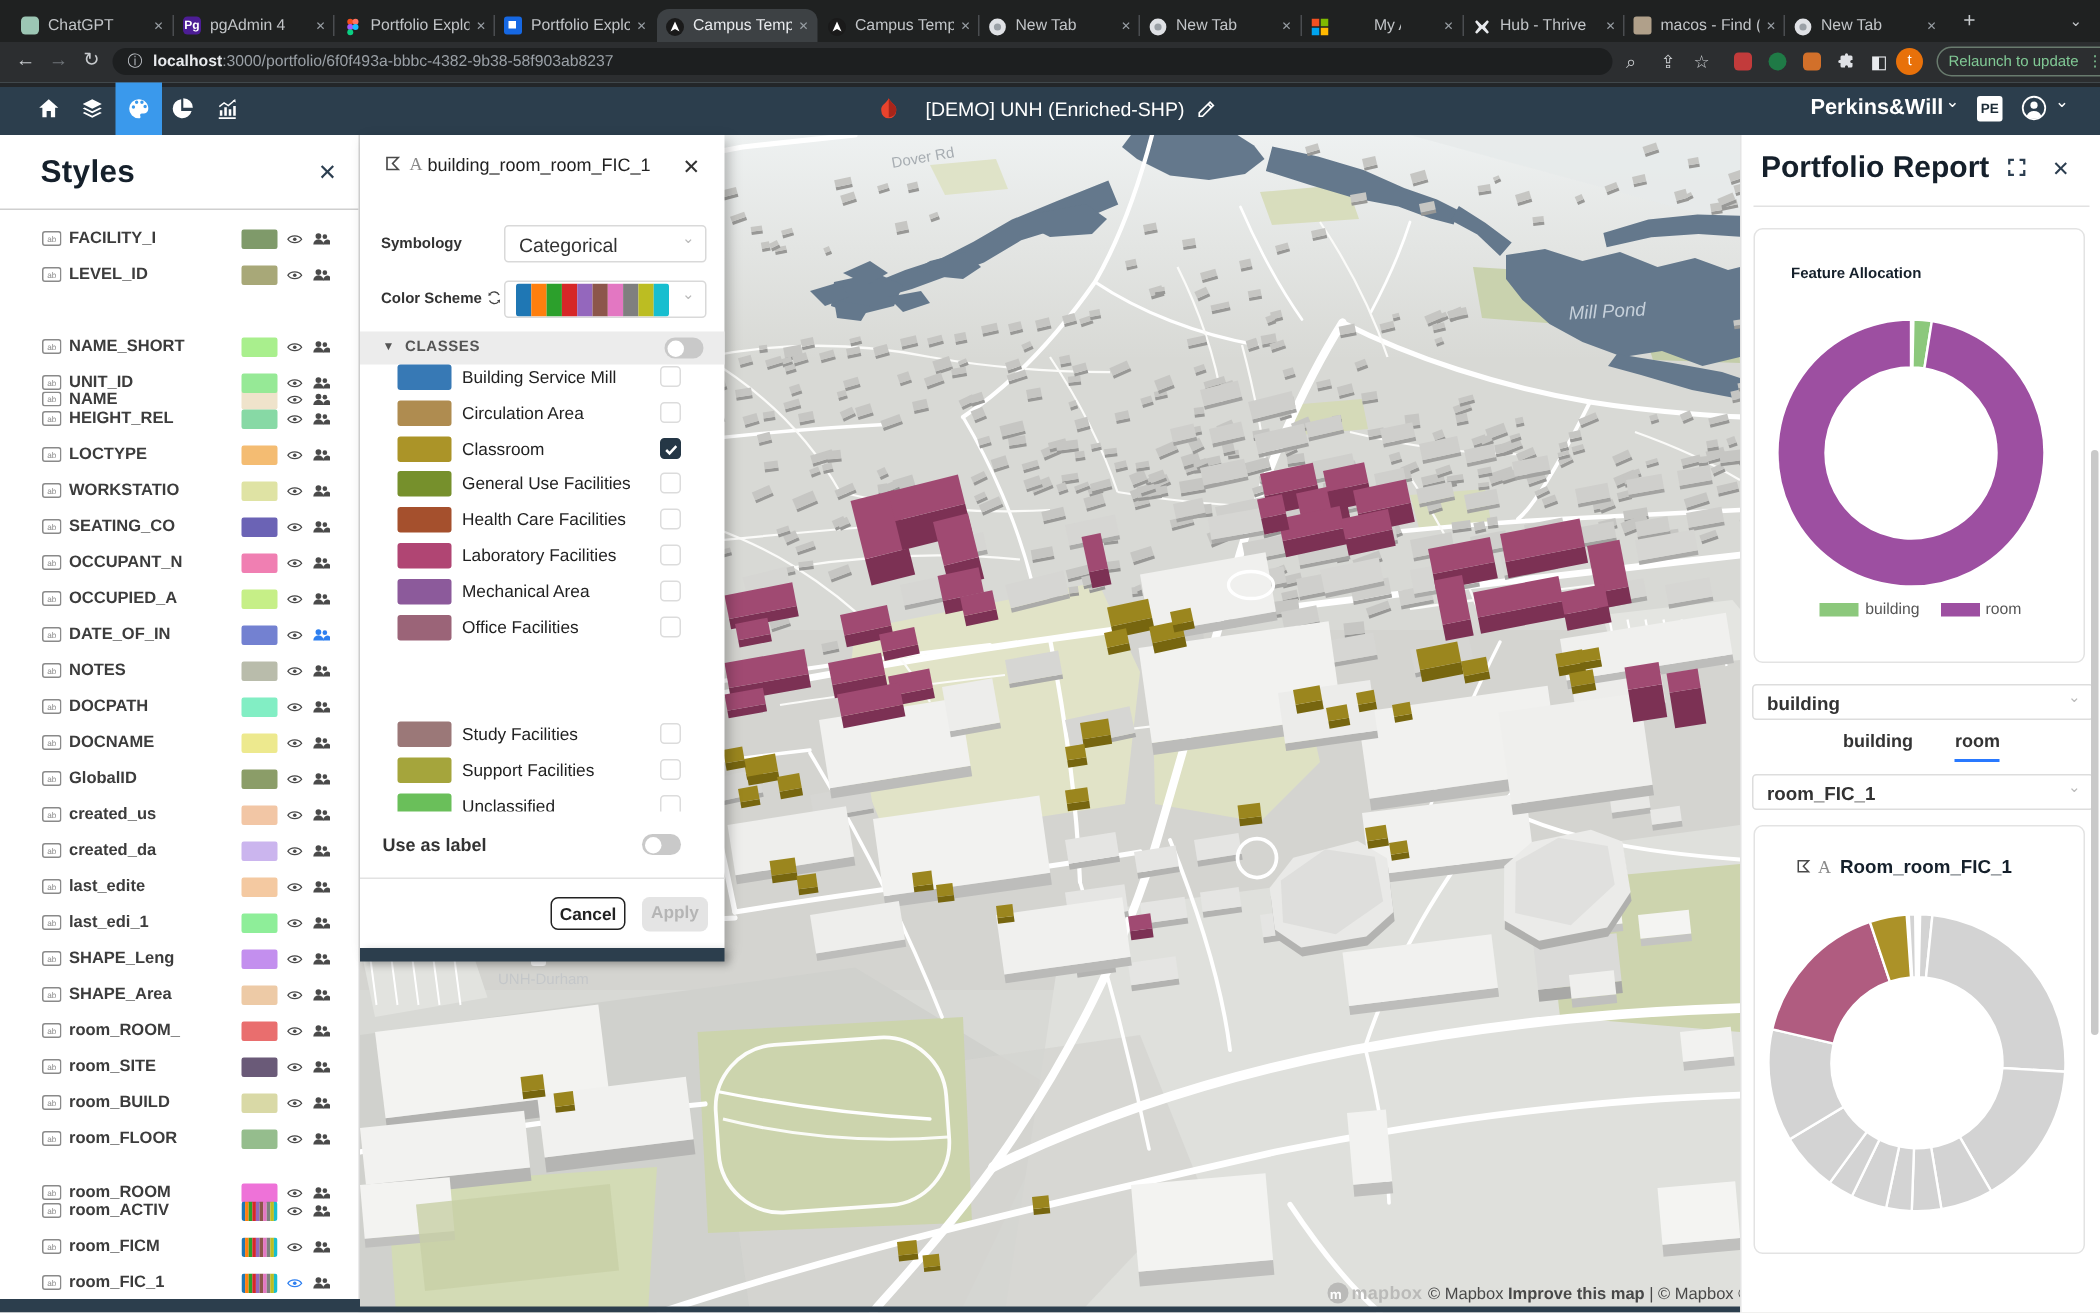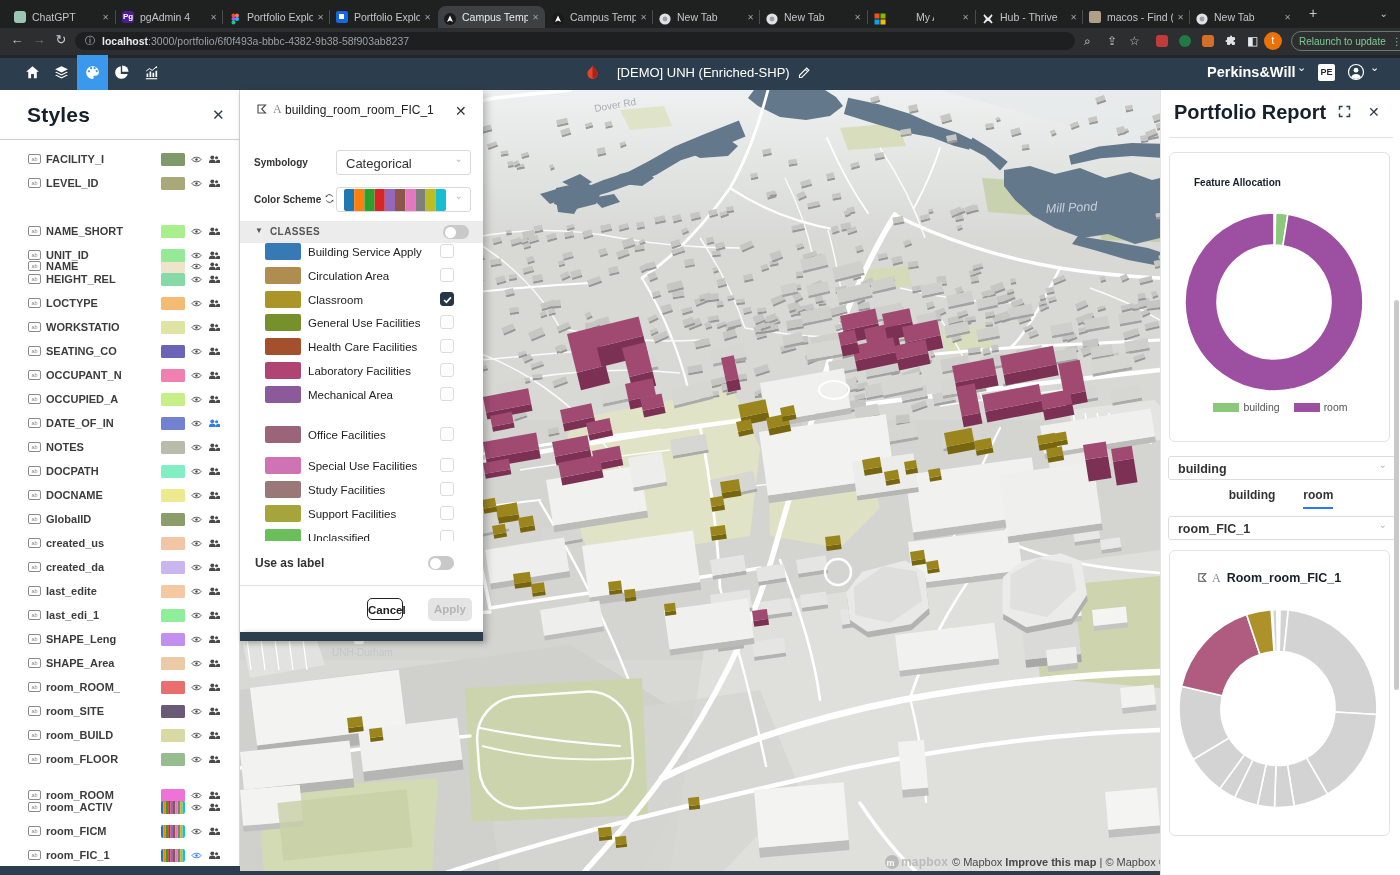--- a/index.html
+++ b/index.html
@@ -67,21 +67,21 @@
 .dknob{position:absolute;left:1.5px;top:1.5px;width:11px;height:11px;background:#fff;border-radius:50%;}
 .dlist{position:absolute;left:0;top:0;width:243px;height:451px;overflow:hidden;}
 .crow{position:absolute;left:0;width:243px;height:24px;}
 .csw{position:absolute;left:25px;top:3px;width:36px;height:17px;border-radius:2px;}
 .cname{position:absolute;left:68px;top:6px;font-size:11.5px;color:#222;}
 .cbx{position:absolute;left:200px;top:4px;width:14px;height:14px;border:1px solid #dcdcdc;border-radius:3px;background:#fff;}
 .cbx.on{background:#253746;border-color:#253746;text-align:center;}
 .cbx.on svg{display:block;margin:3px auto 0;}
 .dUse{position:absolute;left:15px;top:466px;width:213px;height:20px;font-size:12px;font-weight:bold;color:#333;}
 .dfoot{position:absolute;left:0;top:495px;width:243px;height:47px;border-top:1px solid #e2e2e2;}
-.btn-cancel{position:absolute;left:127px;top:12px;width:36px;height:22px;border:1.5px solid #222;border-radius:5px;font-size:11.5px;font-weight:bold;color:#222;text-align:center;line-height:22px;}
+.btn-cancel{position:absolute;left:127px;top:12px;width:50px;height:22px;border:1.5px solid #222;border-radius:5px;font-size:11.5px;font-weight:bold;color:#222;text-align:center;line-height:22px;}
 .btn-apply{position:absolute;left:188px;top:12px;width:44px;height:23px;background:#e4e4e4;border-radius:5px;font-size:11.5px;font-weight:bold;color:#b5b5b5;text-align:center;line-height:23px;}
 .map{position:absolute;left:240px;top:90px;}
 .rightpanel{position:absolute;left:1160px;top:90px;width:240px;height:785px;background:#fff;border-left:1px solid #e4e4e4;box-sizing:border-box;}
 .rtitle{position:absolute;left:13px;top:11px;font-size:20px;font-weight:bold;color:#15202b;}
 .rfs{position:absolute;left:176px;top:14px;width:15px;height:15px;}
 .rclose{position:absolute;left:207px;top:14px;font-size:14px;color:#2c3e50;}
 .rdiv{position:absolute;left:8px;top:47px;width:224px;height:1px;background:#e2e2e2;}
 .rcard1{position:absolute;left:8px;top:62px;width:221px;height:290px;border:1px solid #e3e3e3;border-radius:6px;}
 .rct{position:absolute;left:24px;top:24px;font-size:10px;font-weight:bold;color:#15202b;}
 .dchart1{position:absolute;left:0;top:55px;}
@@ -3624,21 +3624,21 @@
     <div class="dclasses">
       <span class="darr">▼</span>
       <span class="dclslbl">CLASSES</span>
       <span class="dtoggle">
         <span class="dknob"></span>
       </span>
     </div>
     <div class="dlist">
       <div class="crow" style="top:150px;">
         <span class="csw" style="background:#3779b5;"></span>
-        <span class="cname">Building Service Apply</span>
+        <span class="cname">Building Service Mill</span>
         <span class="cbx"></span>
       </div>
       <div class="crow" style="top:174px;">
         <span class="csw" style="background:#af8c50;"></span>
         <span class="cname">Circulation Area</span>
         <span class="cbx"></span>
       </div>
       <div class="crow" style="top:198px;">
         <span class="csw" style="background:#ab9428;"></span>
         <span class="cname">Classroom</span>
@@ -3661,28 +3661,23 @@
       <div class="crow" style="top:269px;">
         <span class="csw" style="background:#b04573;"></span>
         <span class="cname">Laboratory Facilities</span>
         <span class="cbx"></span>
       </div>
       <div class="crow" style="top:293px;">
         <span class="csw" style="background:#8c5a9b;"></span>
         <span class="cname">Mechanical Area</span>
         <span class="cbx"></span>
       </div>
-      <div class="crow" style="top:317px;margin-top:16px;">
+      <div class="crow" style="top:317px;">
         <span class="csw" style="background:#9b6478;"></span>
         <span class="cname">Office Facilities</span>
-        <span class="cbx"></span>
-      </div>
-      <div class="crow" style="top:364px;">
-        <span class="csw" style="background:#cf73b4;"></span>
-        <span class="cname">Special Use Facilities</span>
         <span class="cbx"></span>
       </div>
       <div class="crow" style="top:388px;">
         <span class="csw" style="background:#9b7878;"></span>
         <span class="cname">Study Facilities</span>
         <span class="cbx"></span>
       </div>
       <div class="crow" style="top:412px;">
         <span class="csw" style="background:#a5a53c;"></span>
         <span class="cname">Support Facilities</span>

